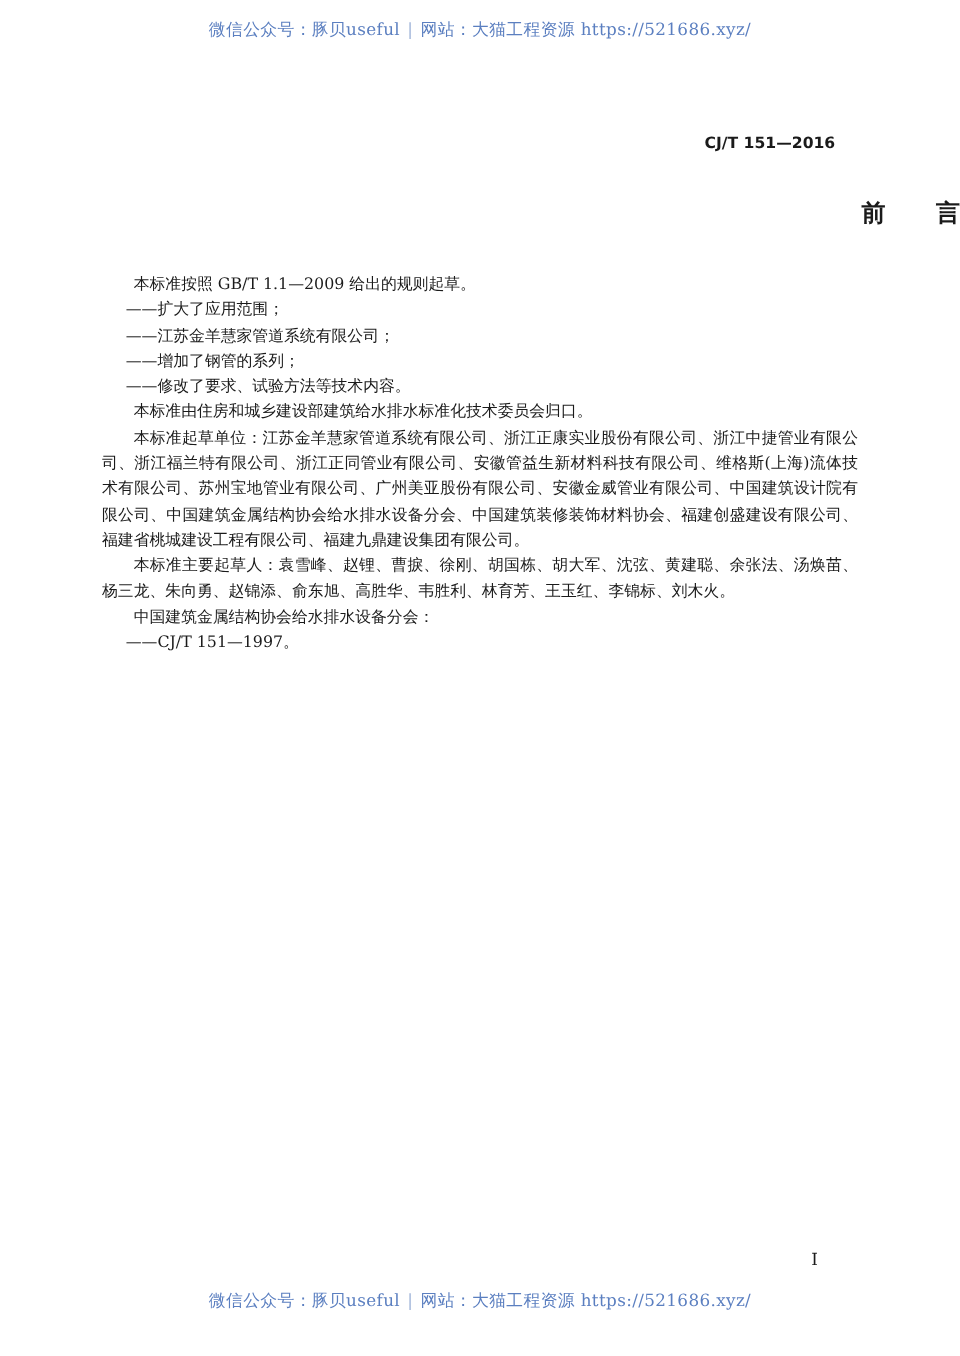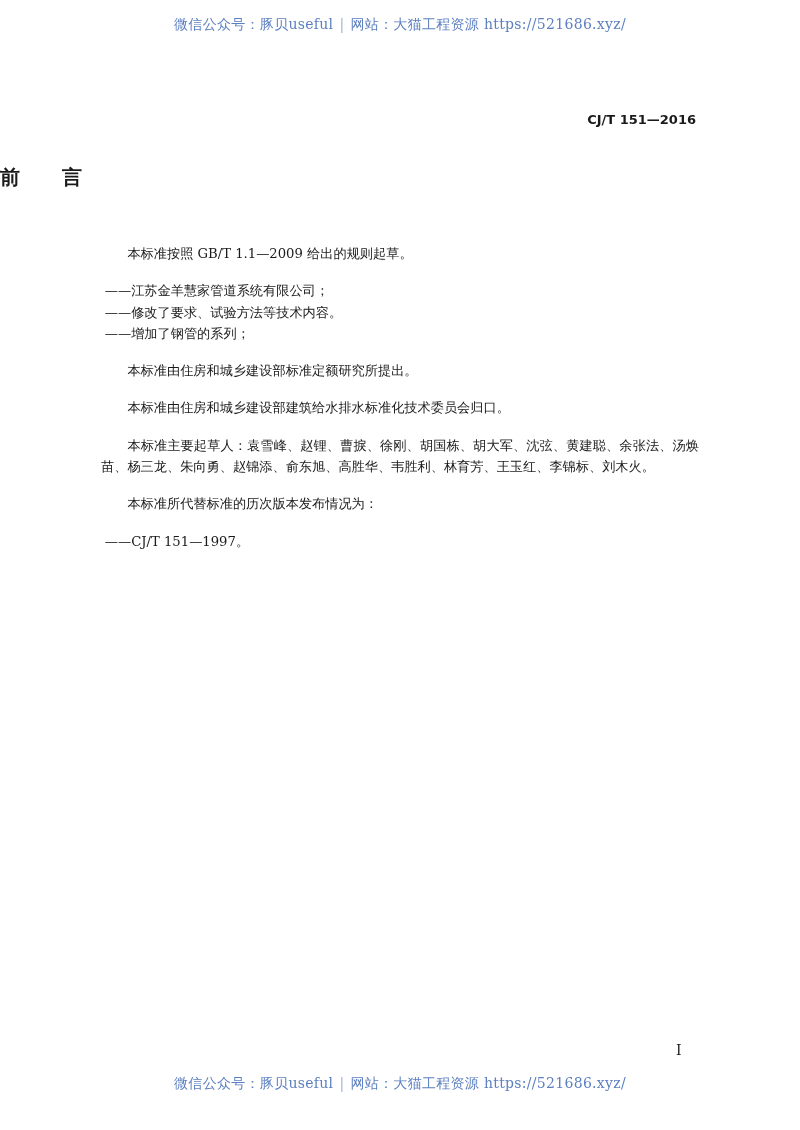--- a/index.html
+++ b/index.html
@@ -5,51 +5,52 @@
   html, body { margin: 0; padding: 0; background: #ffffff; }
   body { width: 800px; height: 1130px; position: relative; overflow: hidden;
          font-family: "DejaVu Serif", "Liberation Serif", serif; color: #1a1a1a; }
   .watermark { position: absolute; left: 0; width: 800px; text-align: center;
                font-size: 14px; color: #5b7fc0; letter-spacing: 0.3px; }
   .watermark.top { top: 16px; }
   .watermark.bottom { top: 1075px; }
   .wm-sep { color: #9fb3d8; margin: 0 6px; }
   .std-code { position: absolute; top: 96px; right: 104px; font-size: 13px; font-weight: bold;
               font-family: "DejaVu Sans", "Liberation Sans", sans-serif; margin-top: 16px; }
-  .title { position: absolute; top: 164px; left: 0; width: 800px; text-align: left;
+  .title { position: absolute; top: 164px; left: 0; width: 800px; text-align: right;
            font-size: 20px; font-weight: bold; font-family: "DejaVu Sans", sans-serif; }
   .title span { display: inline-block; }
   .title .gap { width: 42px; }
   .content { position: absolute; top: 227px; left: 85px; width: 630px; font-size: 13.2px; line-height: 21.3px; }
-  .p { text-indent: 2em; margin: 16px; text-align: justify; text-align-last: left; }
+  .p { text-indent: 2em; margin: 0; text-align: justify; text-align-last: left; }
   .item { margin: 0; padding-left: 1.5em; }
   .page-num { position: absolute; top: 1042px; left: 676px; font-size: 14px; }
 </style>
 </head>
 <body>
 
 <div class="watermark top">
   <span>微信公众号：豚贝useful</span><span class="wm-sep">|</span><span>网站：大猫工程资源 https://521686.xyz/</span>
 </div>
 
 <div class="std-code">CJ/T 151—2016</div>
 
 <div class="title">
   <span>前</span><span class="gap"></span><span>言</span>
 </div>
 
 <div class="content">
   <p class="p">本标准按照 GB/T 1.1—2009 给出的规则起草。</p>
+  <p class="item">——扩大了应用范围；</p>
   <p class="item">——江苏金羊慧家管道系统有限公司；</p>
+  <p class="item">——增加了钢管的系列；</p>
   <p class="item">——修改了要求、试验方法等技术内容。</p>
-  <p class="item">——增加了钢管的系列；</p>
-  <p class="p">本标准由住房和城乡建设部标准定额研究所提出。</p>
   <p class="p">本标准由住房和城乡建设部建筑给水排水标准化技术委员会归口。</p>
+  <p class="p">本标准起草单位：江苏金羊慧家管道系统有限公司、浙江正康实业股份有限公司、浙江中捷管业有限公司、浙江福兰特有限公司、浙江正同管业有限公司、安徽管益生新材料科技有限公司、维格斯(上海)流体技术有限公司、苏州宝地管业有限公司、广州美亚股份有限公司、安徽金威管业有限公司、中国建筑设计院有限公司、中国建筑金属结构协会给水排水设备分会、中国建筑装修装饰材料协会、福建创盛建设有限公司、福建省桃城建设工程有限公司、福建九鼎建设集团有限公司。</p>
   <p class="p">本标准主要起草人：袁雪峰、赵锂、曹捩、徐刚、胡国栋、胡大军、沈弦、黄建聪、余张法、汤焕苗、杨三龙、朱向勇、赵锦添、俞东旭、高胜华、韦胜利、林育芳、王玉红、李锦标、刘木火。</p>
-  <p class="p">本标准所代替标准的历次版本发布情况为：</p>
+  <p class="p">中国建筑金属结构协会给水排水设备分会：</p>
   <p class="item">——CJ/T 151—1997。</p>
 </div>
 
 <div class="page-num">I</div>
 
 <div class="watermark bottom">
   <span>微信公众号：豚贝useful</span><span class="wm-sep">|</span><span>网站：大猫工程资源 https://521686.xyz/</span>
 </div>
 
 </body></html>

